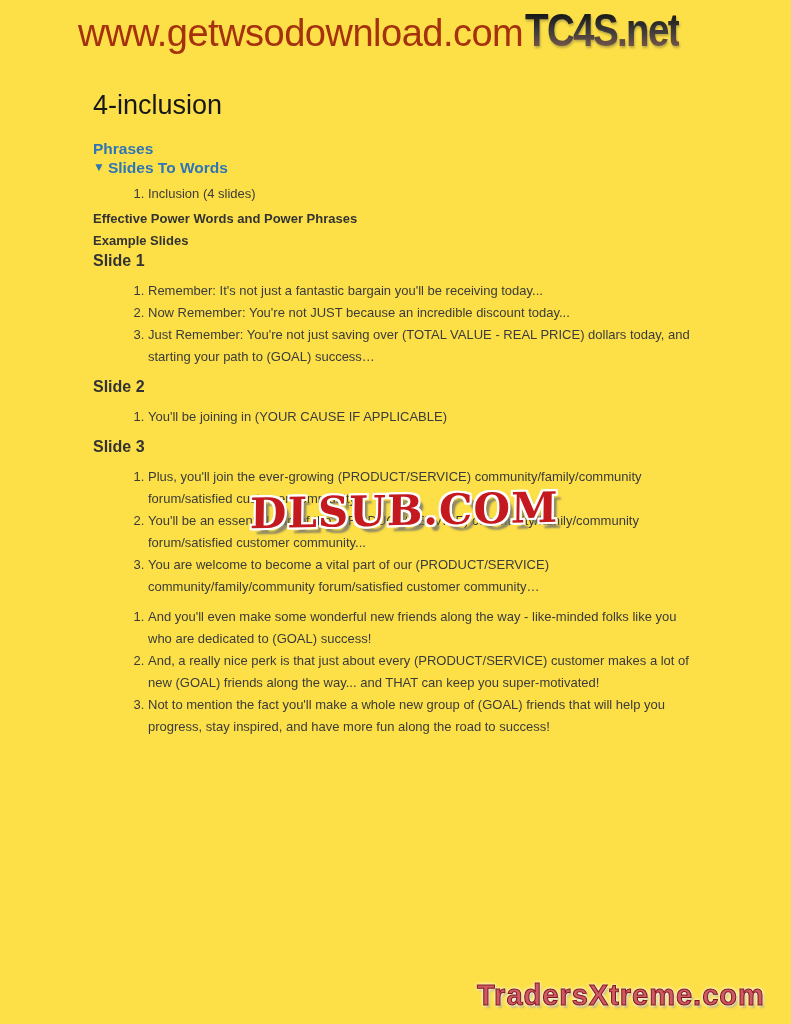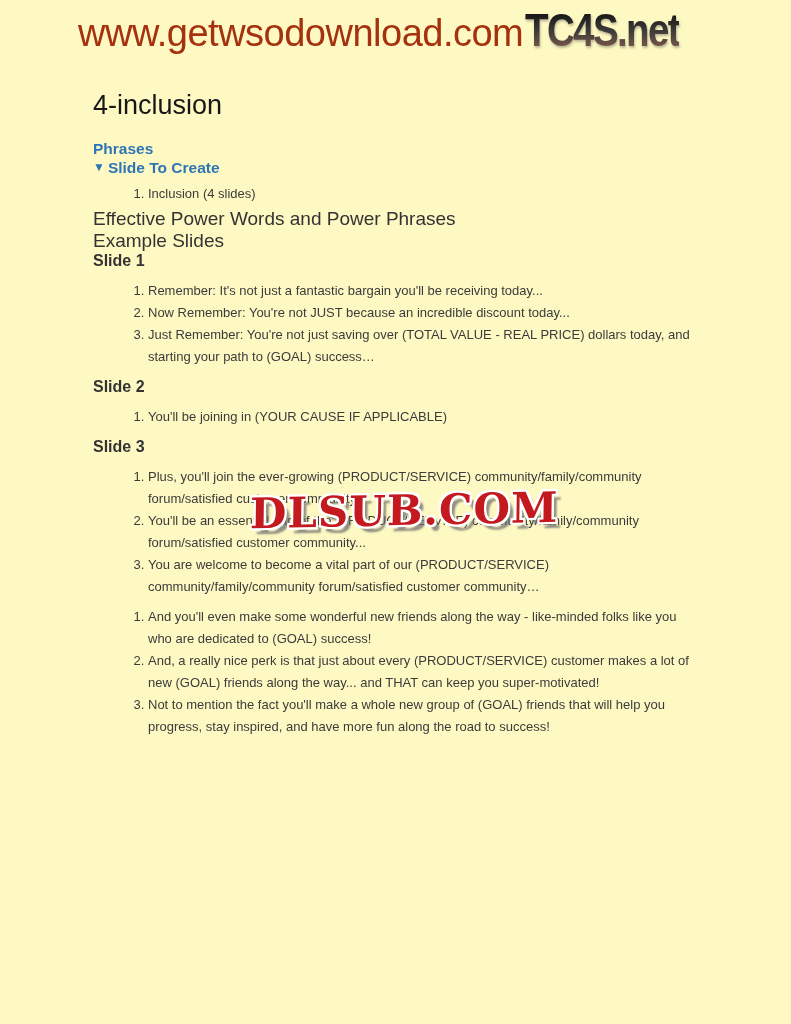--- a/index.html
+++ b/index.html
@@ -1,20 +1,20 @@
 <!DOCTYPE html>
 <html><head>
 <meta charset="utf-8">
 <style>
   html, body { margin: 0; padding: 0; background: #ffffff; }
   .page {
     position: relative;
     width: 791px;
     height: 1024px;
-    background: #fef9c3;
+    background: #fde047;
     overflow: hidden;
     font-family: "Liberation Sans", "DejaVu Sans", sans-serif;
   }
 
   
   .header-mark {
     position: absolute;
     top: 2px; left: 0;
     width: 791px;
     display: flex;
@@ -77,23 +77,23 @@
     font-size: 12px;
     margin-right: 3px;
     color: #2e75b6;
     cursor: pointer;
   }
   ol { margin: 8px; padding-left: 47px; font-size: 13px; color: #3b3b3b; }
   ol.tight li { line-height: 17px; }
   ol.spread li { line-height: 22px; }
   h3.bold-heading {
     margin: 4px 0 0;
-    font-size: 19px;
+    font-size: 13px;
     line-height: 18px;
-    font-weight: normal;
+    font-weight: bold;
     color: #333333;
   }
   .h3-example { margin-top: 7px; }
   h4.slide-label {
     margin: 0;
     font-size: 16px;
     line-height: 22px;
     font-weight: bold;
     color: #333333;
   }
@@ -149,21 +149,21 @@
 
   <div class="content">
 
     <h1 class="doc-title">4-inclusion</h1>
 
     <h2 class="blue-heading h2-overview">Phrases</h2>
 
 
     <h2 class="blue-heading h2-stc">
       <span class="tri">▼</span>
-      <span>Slide To Create</span>
+      <span>Slides To Words</span>
     </h2>
 
     <ol class="tight">
       <li>Inclusion (4 slides)</li>
     </ol>
 
     <h3 class="bold-heading">Effective Power Words and Power Phrases</h3>
 
     <h3 class="bold-heading h3-example">Example Slides</h3>
 
@@ -197,14 +197,15 @@
         <li>And you'll even make some wonderful new friends along the way - like-minded folks like you who are dedicated to (GOAL) success!</li>
         <li>And, a really nice perk is that just about every (PRODUCT/SERVICE) customer makes a lot of new (GOAL) friends along the way... and THAT can keep you super-motivated!</li>
         <li>Not to mention the fact you'll make a whole new group of (GOAL) friends that will help you progress, stay inspired, and have more fun along the road to success!</li>
       </ol>
     </section>
 
   </div>
 
   <div class="dlsub">DLSUB.COM</div>
 
+  <div class="tradersx">TradersXtreme.com</div>
 
 </div>
 
 </body></html>

